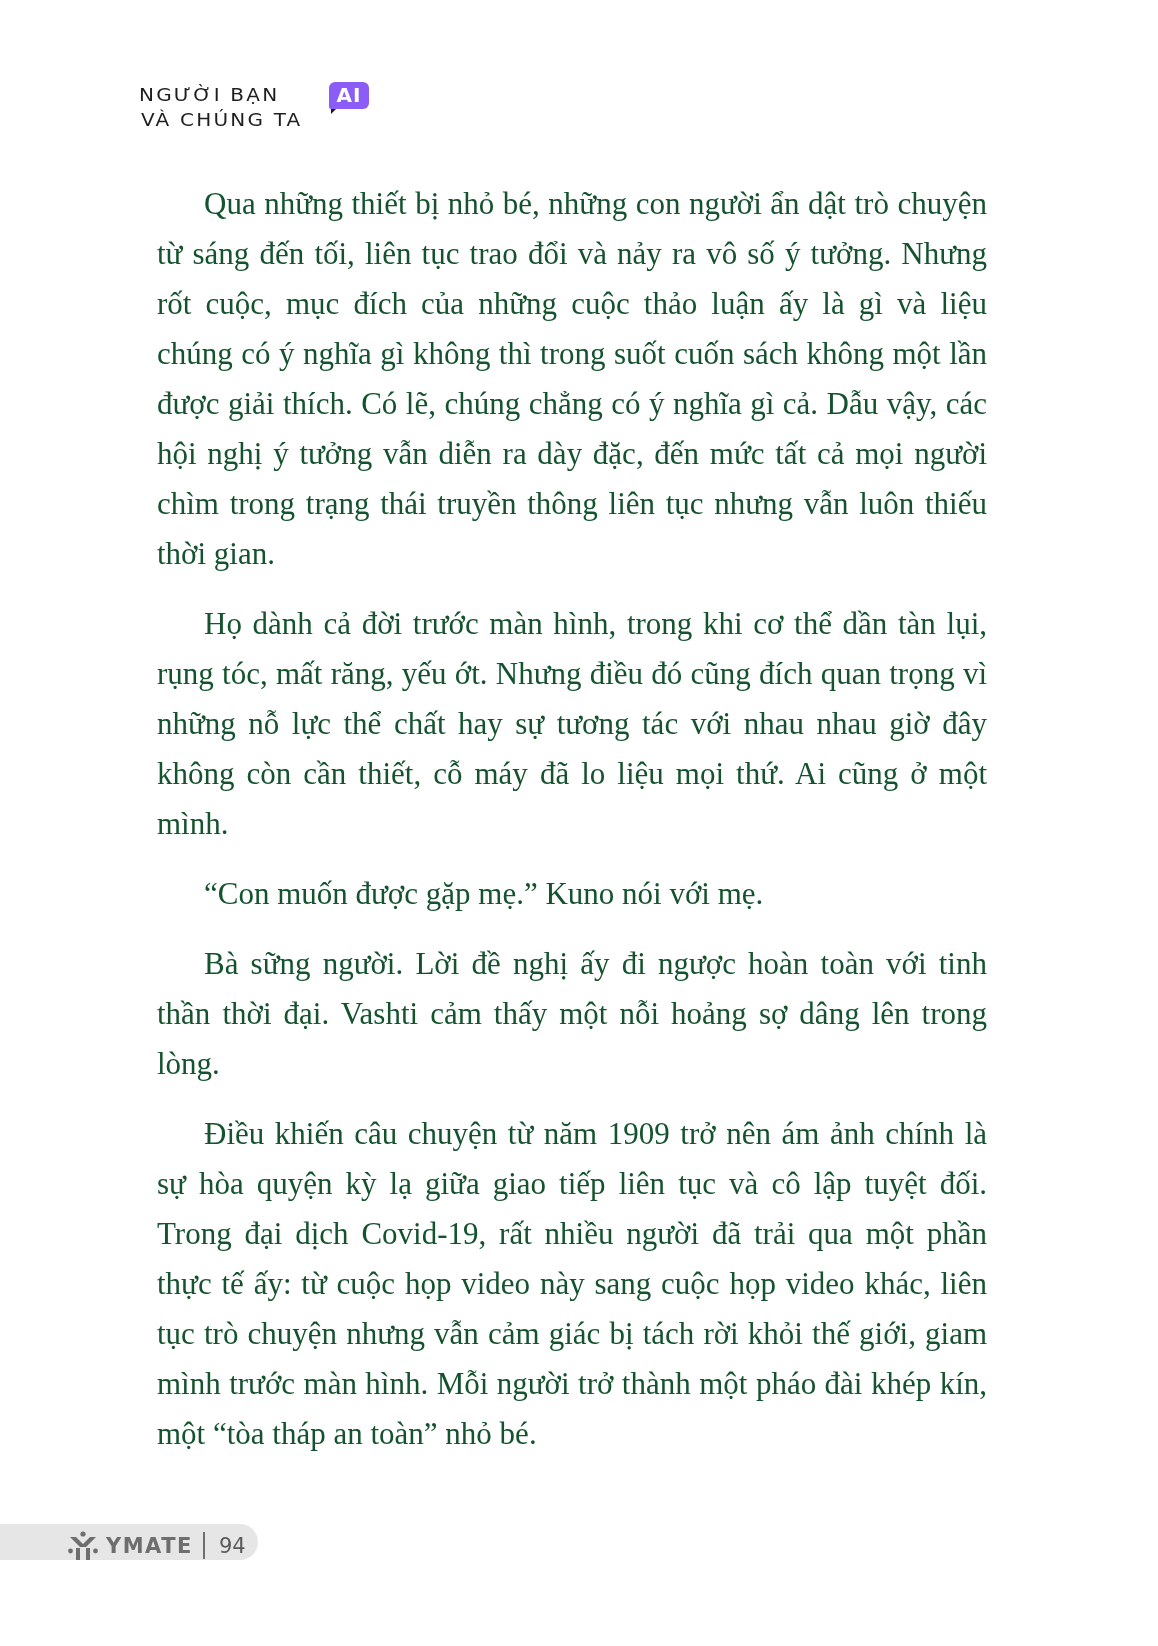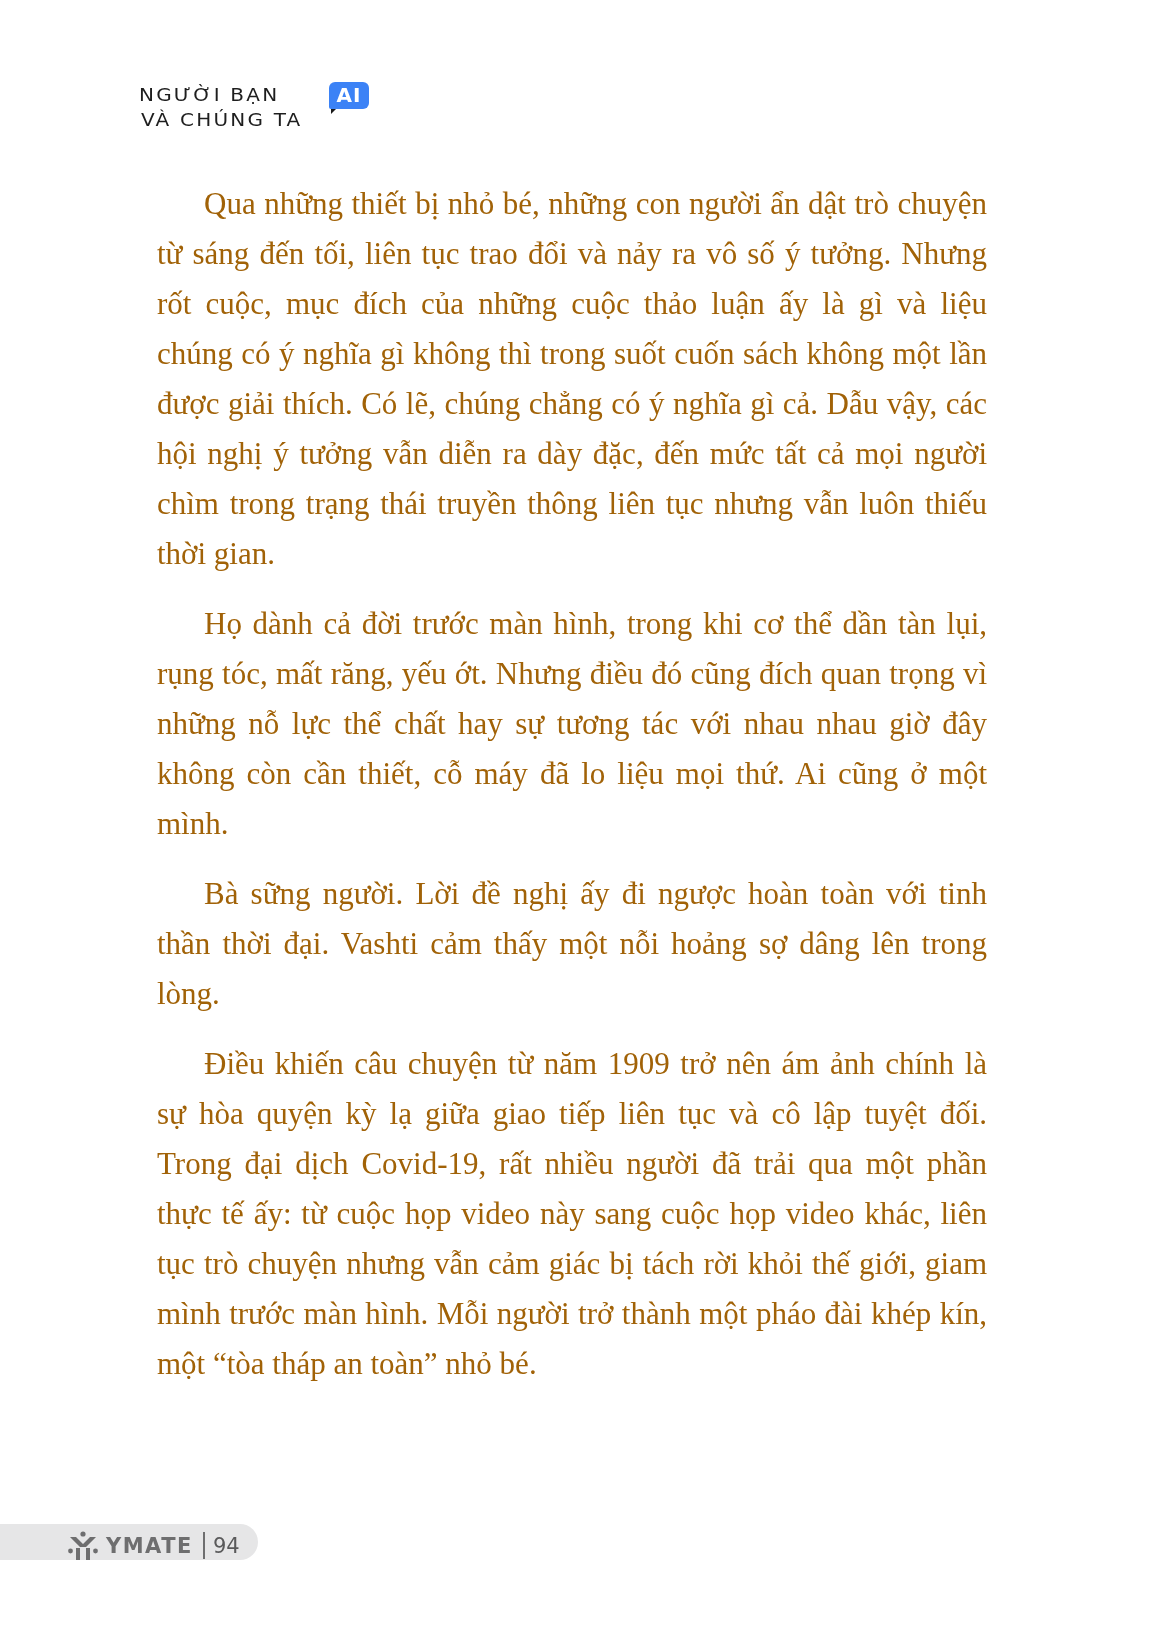--- a/index.html
+++ b/index.html
@@ -34,21 +34,21 @@
       transform-origin: left top;
     }
     .header-line.l1 { top: 0px; }
     .header-line.l2 { top: 25px; left: 2px; }
     .ai-badge {
       position: absolute;
       left: 190px;
       top: -2px;
       width: 40px;
       height: 27px;
-      background: #3b82f6;
+      background: #8b5cf6;
       border-radius: 6px 6px 6px 2px;
       color: #ffffff;
       font-family: "DejaVu Sans", sans-serif;
       font-weight: bold;
       font-size: 20px;
       line-height: 27px;
       text-align: center;
       letter-spacing: 1px;
     }
     .ai-badge::after {
@@ -64,21 +64,21 @@
 
     .body-text {
       position: absolute;
       left: 157px;
       top: 179px;
       width: 830px;
       font-family: "Liberation Serif", serif;
       font-size: 31px;
       line-height: 50px;
       text-align: justify;
-      color: #a16207;
+      color: #14532d;
     }
     .body-text p {
       margin: 0 0 20px 0;
       text-indent: 47px;
     }
 
     .footer {
       position: absolute;
       left: 0;
       top: 1524px;
@@ -108,40 +108,41 @@
     .footer-divider {
       position: absolute;
       left: 203px;
       top: 8px;
       width: 1.5px;
       height: 27px;
       background: #6e6e6f;
     }
     .footer-page {
       position: absolute;
-      left: 213px;
+      left: 219px;
       top: 9px;
       font-family: "DejaVu Sans", sans-serif;
       font-size: 21px;
       color: #5a5a5b;
       line-height: 26px;
     }
   </style>
 </head>
 <body>
 
 <div class="header">
   <div class="header-line l1">NGƯỜI BẠN</div>
   <div class="ai-badge">AI</div>
   <div class="header-line l2">VÀ CHÚNG TA</div>
 </div>
 
 <div class="body-text">
   <p>Qua những thiết bị nhỏ bé, những con người ẩn dật trò chuyện từ sáng đến tối, liên tục trao đổi và nảy ra vô số ý tưởng. Nhưng rốt cuộc, mục đích của những cuộc thảo luận ấy là gì và liệu chúng có ý nghĩa gì không thì trong suốt cuốn sách không một lần được giải thích. Có lẽ, chúng chẳng có ý nghĩa gì cả. Dẫu vậy, các hội nghị ý tưởng vẫn diễn ra dày đặc, đến mức tất cả mọi người chìm trong trạng thái truyền thông liên tục nhưng vẫn luôn thiếu thời gian.</p>
   <p>Họ dành cả đời trước màn hình, trong khi cơ thể dần tàn lụi, rụng tóc, mất răng, yếu ớt. Nhưng điều đó cũng đích quan trọng vì những nỗ lực thể chất hay sự tương tác với nhau nhau giờ đây không còn cần thiết, cỗ máy đã lo liệu mọi thứ. Ai cũng ở một mình.</p>
+  <p>“Con muốn được gặp mẹ.” Kuno nói với mẹ.</p>
   <p>Bà sững người. Lời đề nghị ấy đi ngược hoàn toàn với tinh thần thời đại. Vashti cảm thấy một nỗi hoảng sợ dâng lên trong lòng.</p>
   <p>Điều khiến câu chuyện từ năm 1909 trở nên ám ảnh chính là sự hòa quyện kỳ lạ giữa giao tiếp liên tục và cô lập tuyệt đối. Trong đại dịch Covid-19, rất nhiều người đã trải qua một phần thực tế ấy: từ cuộc họp video này sang cuộc họp video khác, liên tục trò chuyện nhưng vẫn cảm giác bị tách rời khỏi thế giới, giam mình trước màn hình. Mỗi người trở thành một pháo đài khép kín, một “tòa tháp an toàn” nhỏ bé.</p>
 </div>
 
 <div class="footer">
   <svg class="footer-logo" viewBox="0 0 32 30">
     <circle cx="16" cy="3" r="2.6" fill="#6e6e6f"></circle>
     <path d="M3 6 L9 6 L16 13 L23 6 L29 6 L19 16 L13 16 Z" fill="#6e6e6f"></path>
     <rect x="9" y="17" width="4" height="12" fill="#6e6e6f"></rect>
     <rect x="19" y="17" width="4" height="12" fill="#6e6e6f"></rect>

